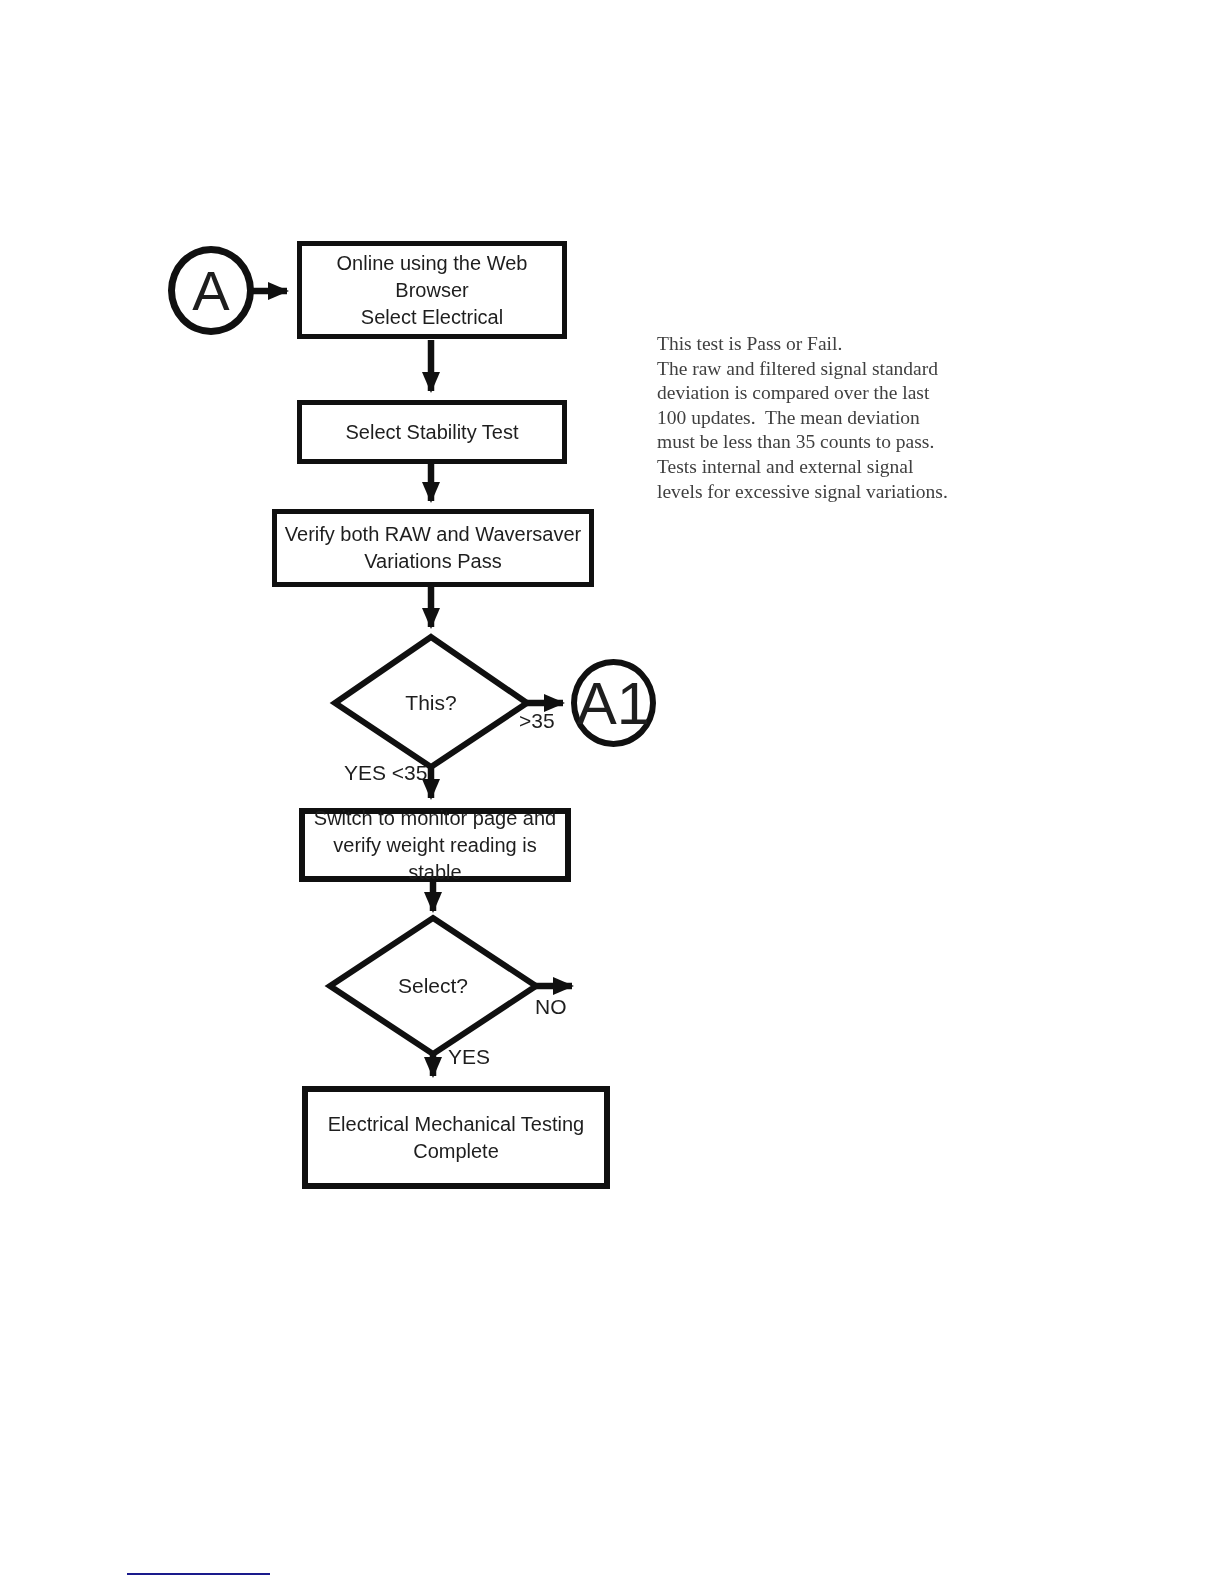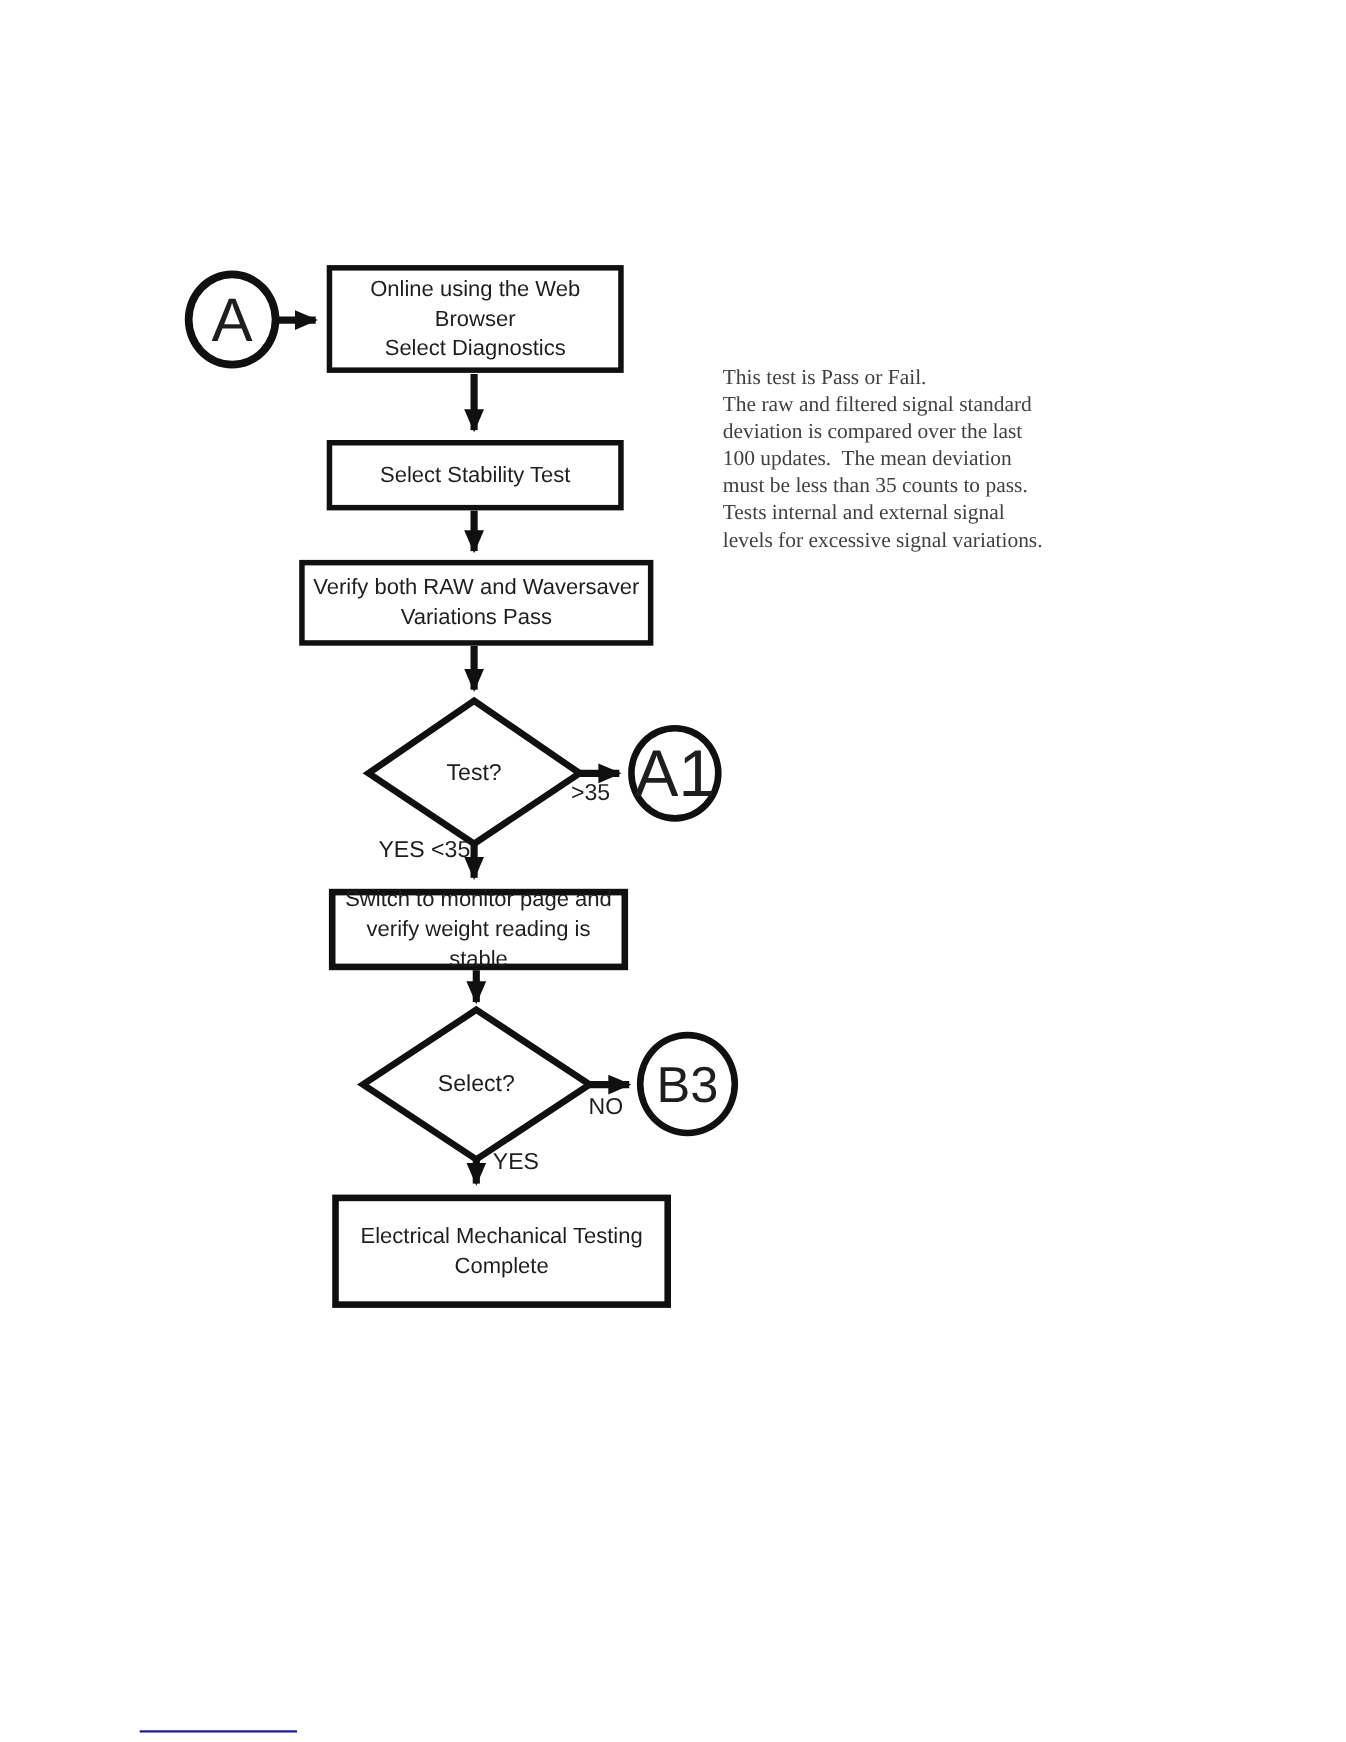--- a/index.html
+++ b/index.html
@@ -102,21 +102,21 @@
       <polygon points="433,918 536,986 433,1054 330,986"></polygon>
     </g>
   </svg>
 
   <div class="node connector-circle" style="left:168px; top:246px; width:86px; height:89px; border-width:7px; font-size:56px;">
     <span>A</span>
   </div>
 
   <div class="node process" style="left:297px; top:241px; width:270px; height:98px;">
     <span>Online using the Web Browser
-Select Diagnostics</span>
+Select Electrical</span>
   </div>
 
   <div class="node process" style="left:297px; top:400px; width:270px; height:64px;">
     <span>Select Stability Test</span>
   </div>
 
   <div class="node process" style="left:272px; top:509px; width:322px; height:78px;">
     <span>Verify both RAW and Waversaver
 Variations Pass</span>
   </div>
@@ -124,31 +124,28 @@
   <div class="node process thick" style="left:299px; top:808px; width:272px; height:74px;">
     <span>Switch to monitor page and
 verify weight reading is stable</span>
   </div>
 
   <div class="node process thick" style="left:302px; top:1038px; width:308px; height:103px;margin-top:48px;">
     <span>Electrical Mechanical Testing
 Complete</span>
   </div>
 
-  <div class="diamond-label" style="left:356px; top:691px; width:150px;">Test?</div>
+  <div class="diamond-label" style="left:356px; top:691px; width:150px;">This?</div>
 
   <div class="diamond-label" style="left:358px; top:974px; width:150px;">Select?</div>
 
   <div class="node connector-circle" style="left:571px; top:659px; width:85px; height:88px; font-size:60px;">
     <span>A1</span>
   </div>
 
-  <div class="node connector-circle" style="left:579px; top:938px; width:92px; height:95px; font-size:46px;">
-    <span>B3</span>
-  </div>
 
   <div class="edge-label" style="left:519px; top:710px;">&gt;35</div>
 
   <div class="edge-label" style="left:344px; top:762px;">YES &lt;35</div>
 
   <div class="edge-label" style="left:535px; top:996px;">NO</div>
 
   <div class="edge-label" style="left:448px; top:1046px;">YES</div>
 
   <div class="annotation">This test is Pass or Fail.

